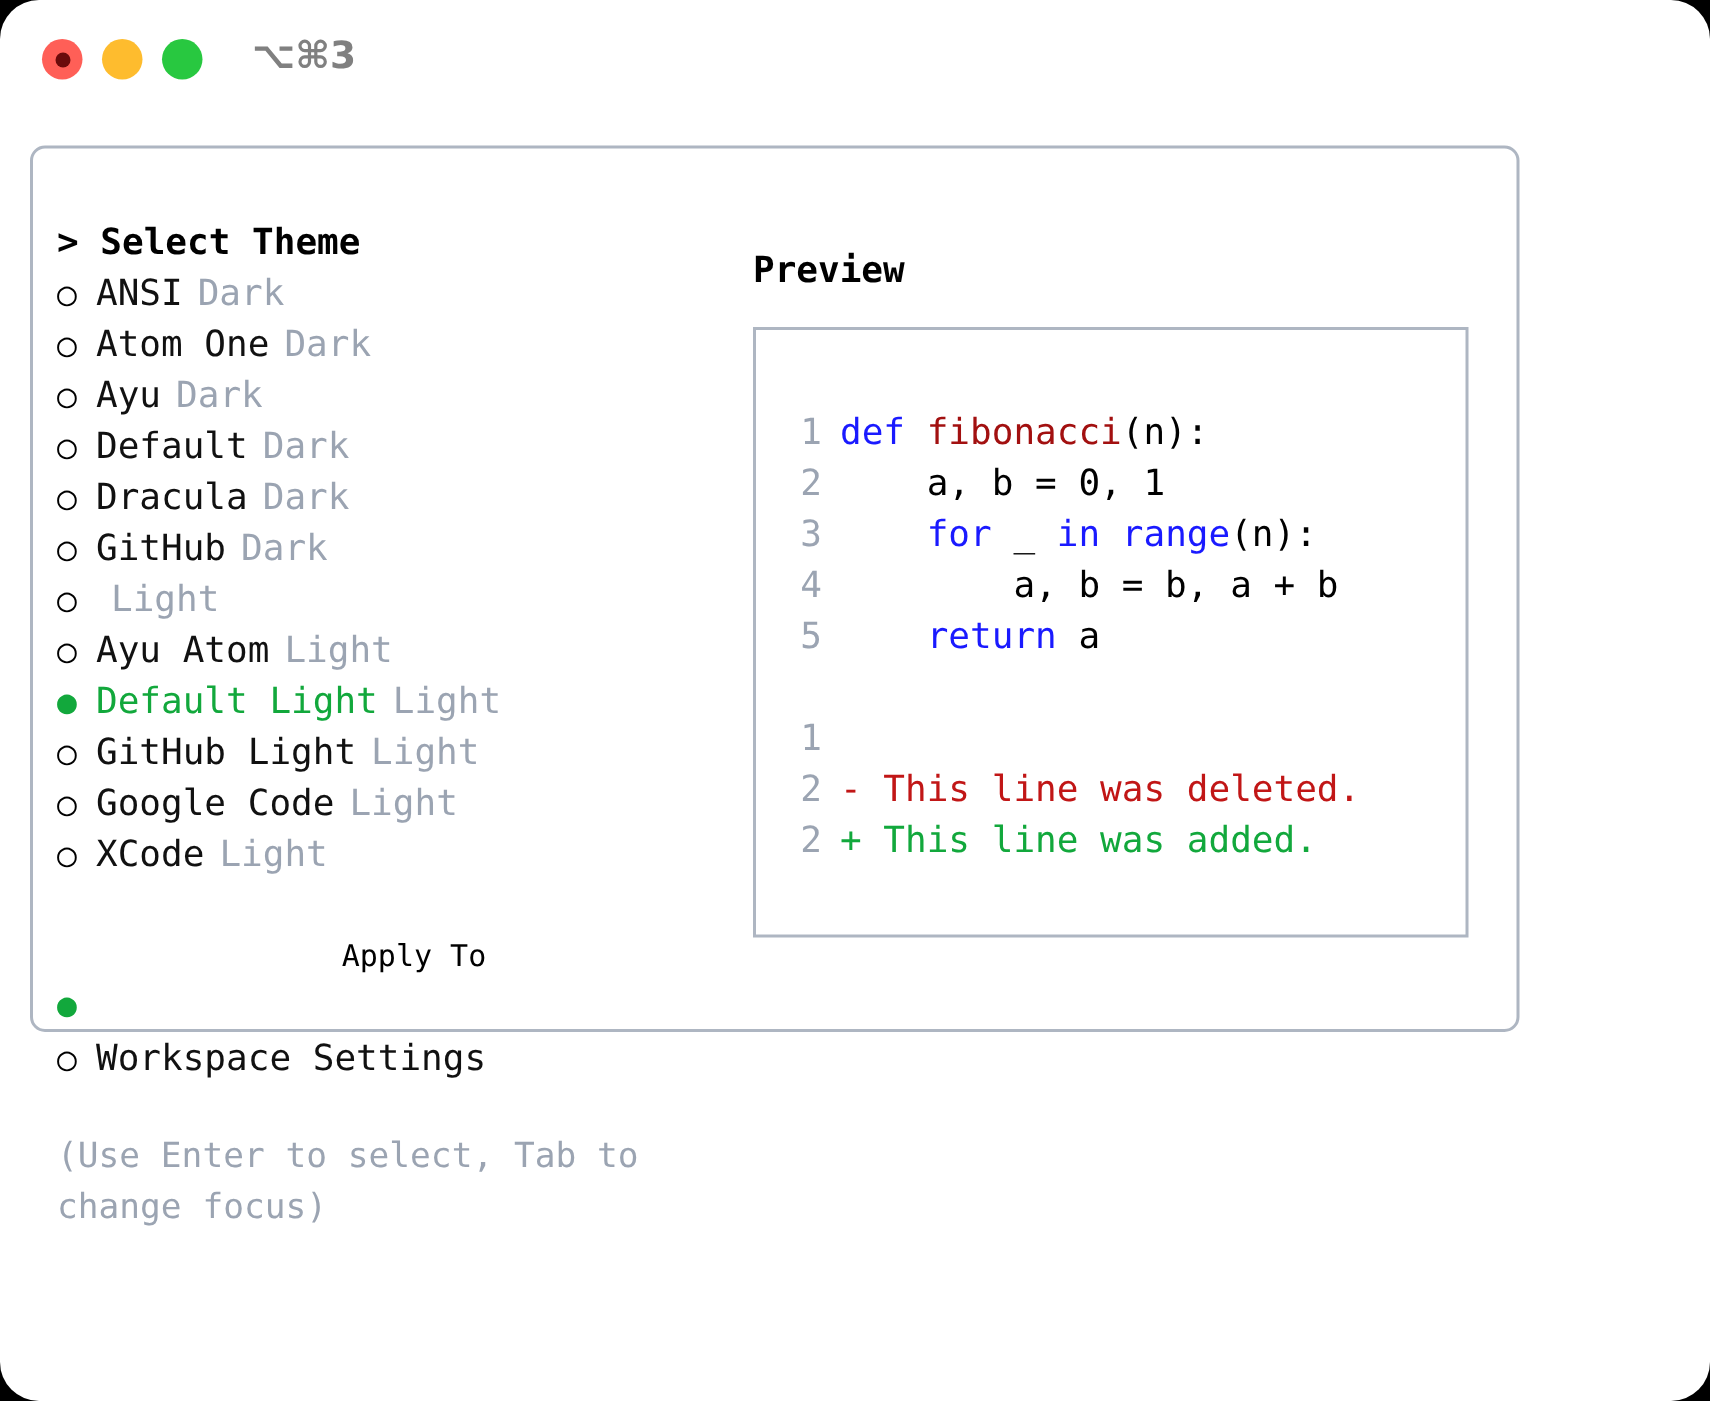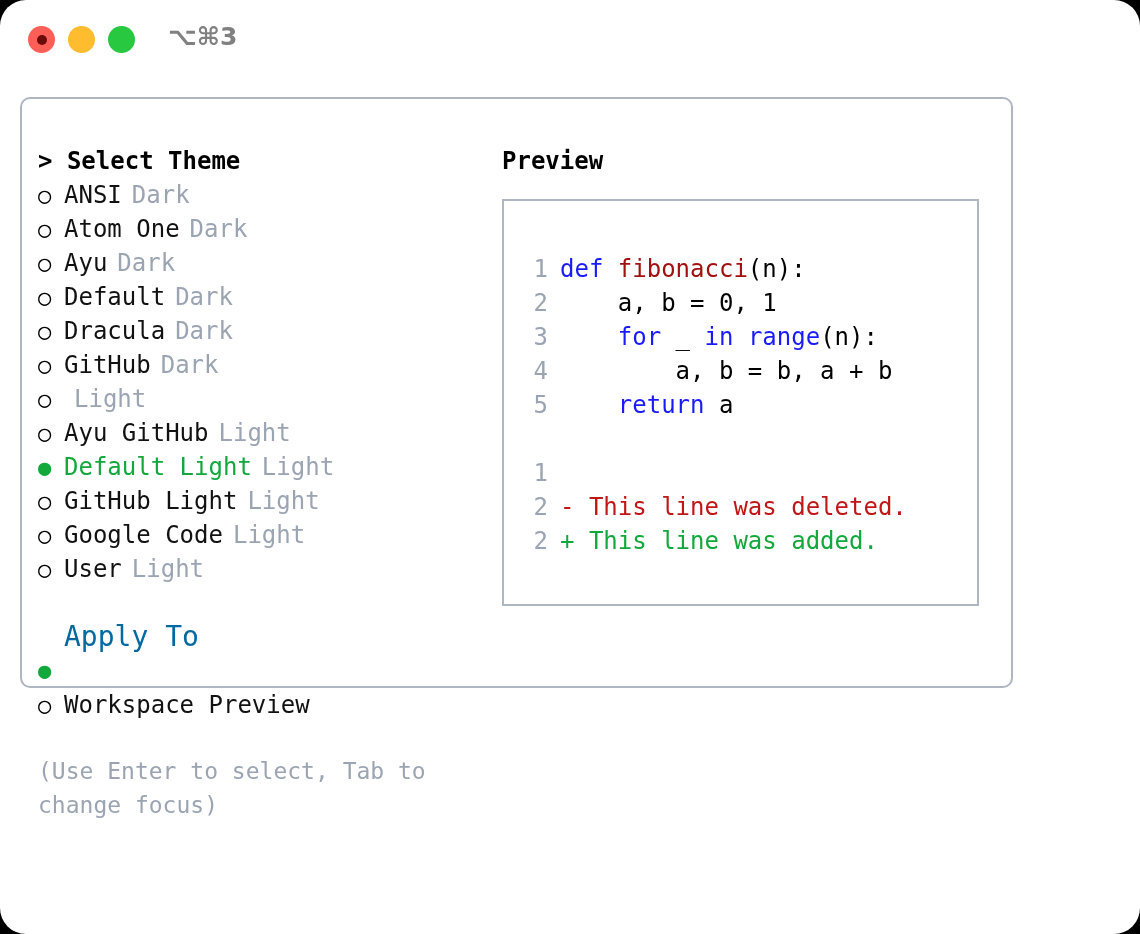--- a/index.html
+++ b/index.html
@@ -120,42 +120,44 @@
   }
   .bullet.sel { color: #12a83c; }
   .label { color: #111111; }
   .label.sel { color: #12a83c; }
   .tag {
     color: #9ba4b2;
     margin-left: 10px;
   }
   .spacer-row { height: 34px; }
   .section-head {
-    font-size: 28px;
-    color: #0369a1;
+    font-size: 20px;
+    color: #000000;
     line-height: 34px;
     height: 34px;
     padding-left: 26px;
     white-space: pre;
+    text-align: center;
   }
   .hint {
     margin-top: 32px;
     font-size: 23px;
     color: #9ba4b2;
     line-height: 34px;
     width: 410px;
     white-space: pre-wrap;
   }
   
   .preview-title {
     font-size: 24px;
     font-weight: bold;
     color: #000000;
     line-height: 34px;
     white-space: pre;
+    margin-top: 19px;
   }
   .preview-box {
     margin-top: 21px;
     width: 477px;
     height: 407px;
     border: 2px solid #aeb6c2;
     box-sizing: border-box;
     background: #ffffff;
     position: relative;
   }
@@ -207,33 +209,33 @@
       <div class="left-col">
         <div class="hdr">&gt; Select Theme</div>
         <div id="theme-list">
             <div class="row"><span class="bullet">○</span><span class="label">ANSI</span><span class="tag">Dark</span></div>
             <div class="row"><span class="bullet">○</span><span class="label">Atom One</span><span class="tag">Dark</span></div>
             <div class="row"><span class="bullet">○</span><span class="label">Ayu</span><span class="tag">Dark</span></div>
             <div class="row"><span class="bullet">○</span><span class="label">Default</span><span class="tag">Dark</span></div>
             <div class="row"><span class="bullet">○</span><span class="label">Dracula</span><span class="tag">Dark</span></div>
             <div class="row"><span class="bullet">○</span><span class="label">GitHub</span><span class="tag">Dark</span></div>
             <div class="row"><span class="bullet">○</span><span class="tag">Light</span></div>
-            <div class="row"><span class="bullet">○</span><span class="label">Ayu GitHub</span><span class="tag">Light</span></div>
+            <div class="row"><span class="bullet">○</span><span class="label">Ayu Atom</span><span class="tag">Light</span></div>
             <div class="row"><span class="bullet sel">●</span><span class="label sel">Default Light</span><span class="tag">Light</span></div>
             <div class="row"><span class="bullet">○</span><span class="label">GitHub Light</span><span class="tag">Light</span></div>
             <div class="row"><span class="bullet">○</span><span class="label">Google Code</span><span class="tag">Light</span></div>
-            <div class="row"><span class="bullet">○</span><span class="label">User</span><span class="tag">Light</span></div>
+            <div class="row"><span class="bullet">○</span><span class="label">XCode</span><span class="tag">Light</span></div>
           </div>
 
         <div class="spacer-row"></div>
 
         <div class="section-head">Apply To</div>
         <div id="apply-list">
             <div class="row"><span class="bullet sel">●</span></div>
-            <div class="row"><span class="bullet">○</span><span class="label">Workspace Preview</span></div>
+            <div class="row"><span class="bullet">○</span><span class="label">Workspace Settings</span></div>
           </div>
 
         <div class="hint">(Use Enter to select, Tab to change focus)</div>
       </div>
 
       <div class="right-col">
         <div class="preview-title">Preview</div>
         <div class="preview-box">
           <div class="code">
             <div id="code-lines">

